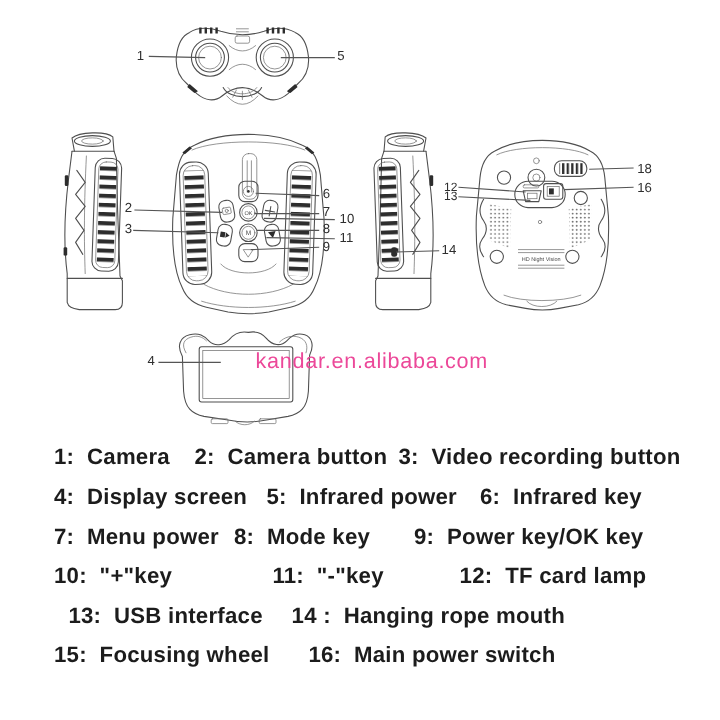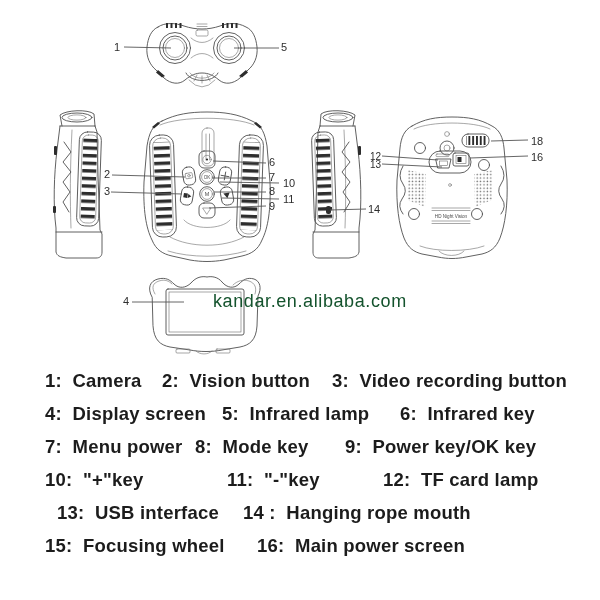--- a/index.html
+++ b/index.html
@@ -4,21 +4,21 @@
 <style>
   html,body{margin:0;padding:0;background:#fff;}
   .stage{position:relative;width:600px;height:600px;background:#ffffff;overflow:hidden;
          font-family:"Liberation Sans",sans-serif;}
   .artwork{position:absolute;left:0;top:0;width:600px;height:600px;}
   .callout{position:absolute;font-size:11px;line-height:1;color:#2e2e2e;
            font-family:"Liberation Sans",sans-serif;white-space:pre;}
   .callout.small{font-size:10px;}
   .legend-item{position:absolute;font-size:18.5px;font-weight:600;letter-spacing:0.2px;
                color:#1c1c1c;line-height:1;white-space:pre;text-align:right;}
-  .watermark{position:absolute;left:213px;top:292px;font-size:18px;color:#14532d;
+  .watermark{position:absolute;left:213px;top:292px;font-size:18px;color:#ec4899;
              letter-spacing:0.6px;line-height:1;white-space:pre;}
   svg .ln{stroke:#4f4f4f;fill:none;stroke-width:0.9;stroke-linecap:round;stroke-linejoin:round;}
   svg .ln2{stroke:#6d6d6d;fill:none;stroke-width:0.6;stroke-linecap:round;}
   svg .dk{fill:#2d2d2d;stroke:none;}
   svg .leader{stroke:#555;stroke-width:0.9;fill:none;}
   svg .tiny{font-family:"Liberation Sans",sans-serif;fill:#4a4a4a;stroke:none;}
 </style>
 </head>
 <body>
 
@@ -241,30 +241,30 @@
   <div class="callout small" style="left:370px;top:152px">12</div>
   <div class="callout small" style="left:370px;top:160px">13</div>
   <div class="callout" style="left:368px;top:204px">14</div>
   <div class="callout" style="left:531px;top:136px">18</div>
   <div class="callout" style="left:531px;top:152px">16</div>
 
   <div class="watermark">kandar.en.alibaba.com</div>
 
   <div>
     <span class="legend-item" style="left:45px;top:372px">1:  Camera</span>
-    <span class="legend-item" style="left:162px;top:372px">2:  Vision button</span>
+    <span class="legend-item" style="left:162px;top:372px">2:  Camera button</span>
     <span class="legend-item" style="left:332px;top:372px">3:  Video recording button</span>
     <span class="legend-item" style="left:45px;top:405px">4:  Display screen</span>
-    <span class="legend-item" style="left:222px;top:405px">5:  Infrared lamp</span>
+    <span class="legend-item" style="left:222px;top:405px">5:  Infrared power</span>
     <span class="legend-item" style="left:400px;top:405px">6:  Infrared key</span>
     <span class="legend-item" style="left:45px;top:438px">7:  Menu power</span>
     <span class="legend-item" style="left:195px;top:438px">8:  Mode key</span>
     <span class="legend-item" style="left:345px;top:438px">9:  Power key/OK key</span>
     <span class="legend-item" style="left:45px;top:471px">10:  "+"key</span>
     <span class="legend-item" style="left:227px;top:471px">11:  "-"key</span>
     <span class="legend-item" style="left:383px;top:471px">12:  TF card lamp</span>
     <span class="legend-item" style="left:57px;top:504px">13:  USB interface</span>
     <span class="legend-item" style="left:243px;top:504px">14 :  Hanging rope mouth</span>
     <span class="legend-item" style="left:45px;top:537px">15:  Focusing wheel</span>
-    <span class="legend-item" style="left:257px;top:537px">16:  Main power screen</span>
+    <span class="legend-item" style="left:257px;top:537px">16:  Main power switch</span>
   </div>
 
 </div>
 
 </body></html>

